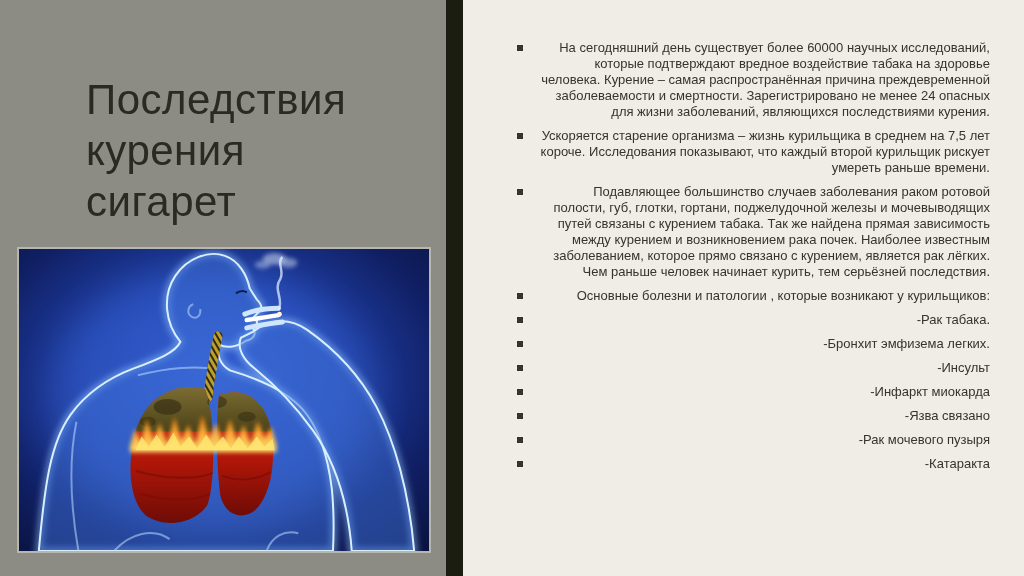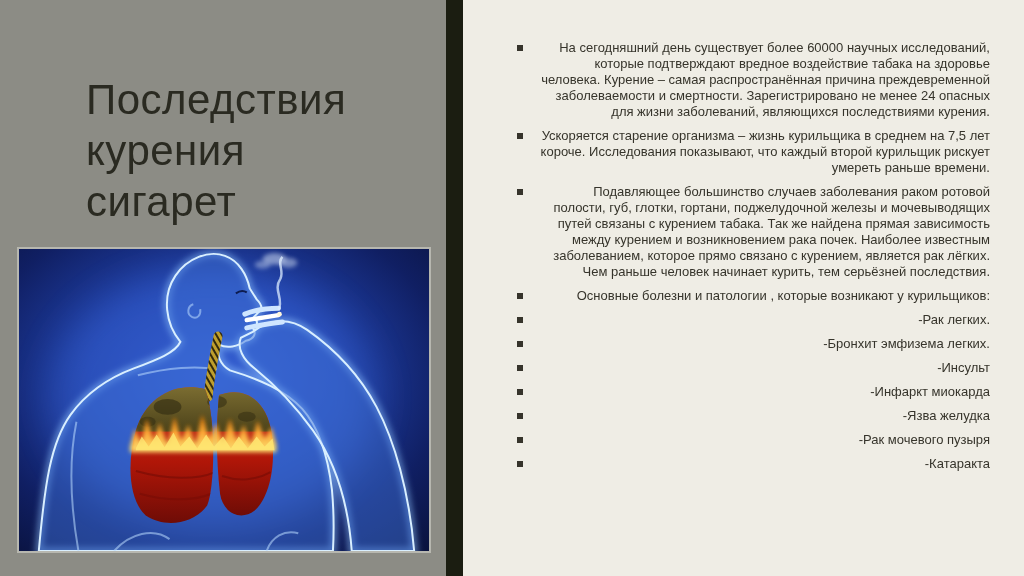--- a/index.html
+++ b/index.html
@@ -155,37 +155,37 @@
     <div class="bullet-item">
       <span class="bullet-marker"></span>
       <span class="bullet-text">Подавляющее большинство случаев заболевания раком ротовой полости, губ, глотки, гортани, поджелудочной железы и мочевыводящих путей связаны с курением табака. Так же найдена прямая зависимость между курением и возникновением рака почек. Наиболее известным заболеванием, которое прямо связано с курением, является рак лёгких. Чем раньше человек начинает курить, тем серьёзней последствия.</span>
     </div>
     <div class="bullet-item">
       <span class="bullet-marker"></span>
       <span class="bullet-text">Основные болезни и патологии , которые возникают у курильщиков:</span>
     </div>
     <div class="bullet-item">
       <span class="bullet-marker"></span>
-      <span class="bullet-text">-Рак легких.</span>
+      <span class="bullet-text">-Рак табака.</span>
     </div>
     <div class="bullet-item">
       <span class="bullet-marker"></span>
       <span class="bullet-text">-Бронхит эмфизема легких.</span>
     </div>
     <div class="bullet-item">
       <span class="bullet-marker"></span>
       <span class="bullet-text">-Инсульт</span>
     </div>
     <div class="bullet-item">
       <span class="bullet-marker"></span>
       <span class="bullet-text">-Инфаркт миокарда</span>
     </div>
     <div class="bullet-item">
       <span class="bullet-marker"></span>
-      <span class="bullet-text">-Язва желудка</span>
+      <span class="bullet-text">-Язва связано</span>
     </div>
     <div class="bullet-item">
       <span class="bullet-marker"></span>
       <span class="bullet-text">-Рак мочевого пузыря</span>
     </div>
     <div class="bullet-item">
       <span class="bullet-marker"></span>
       <span class="bullet-text">-Катаракта</span>
     </div>
   </div>

